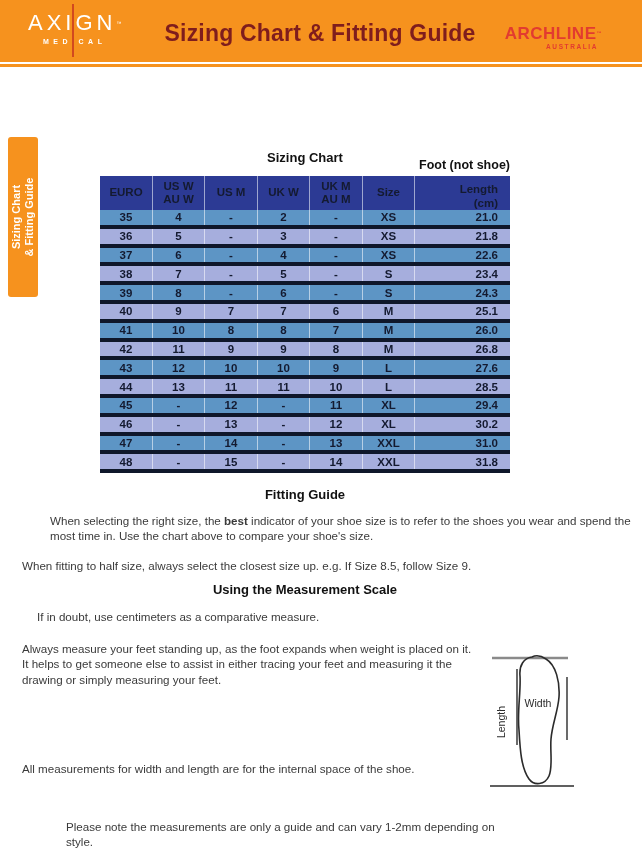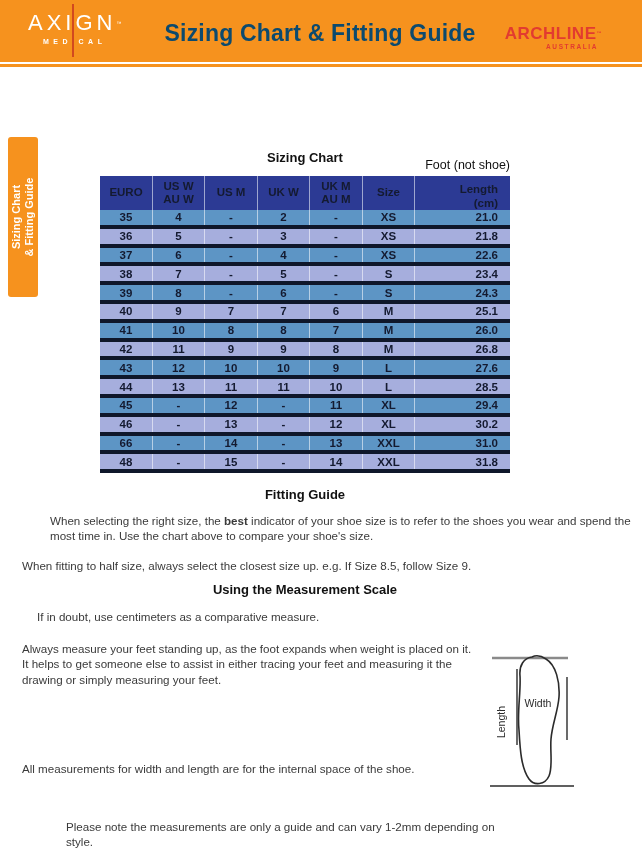--- a/index.html
+++ b/index.html
@@ -10,37 +10,37 @@
   .header { position:absolute; left:0; top:0; width:642px; height:62px; background:#F6921E; }
   .header-line { position:absolute; left:0; top:64px; width:642px; height:3px; background:#F6921E; }
 
   .axign { position:absolute; left:28px; top:11px; text-align:center; }
   .axign-name { color:#fff; font-size:22px; font-weight:500; letter-spacing:4px; line-height:24px; }
   .axign-tm { color:#fff; font-size:5px; vertical-align:top; letter-spacing:0; }
   .axign-sub { color:#fff; font-size:7px; font-weight:700; letter-spacing:4.5px; margin-top:3px; }
   .axign-rule { position:absolute; left:72px; top:4px; width:2px; height:53px; background:#D2491F; }
 
   .doc-title { position:absolute; left:150px; top:20px; width:340px; text-align:center;
-               color:#0c4a6e; font-size:23px; font-weight:700; letter-spacing:0.2px; }
+               color:#7f1d1d; font-size:23px; font-weight:700; letter-spacing:0.2px; }
 
   .archline { position:absolute; right:40px; top:25px; text-align:right; }
   .arch-name { color:#E23B30; font-size:17px; font-weight:700; letter-spacing:0.5px; line-height:17px; }
   .arch-tm { color:#E23B30; font-size:5px; vertical-align:top; }
   .arch-sub { color:#E23B30; font-size:6.5px; font-weight:700; letter-spacing:1.6px; margin-top:1px; padding-right:4px; }
 
   
   .side-tab { position:absolute; left:8px; top:137px; width:30px; height:160px; background:#F6921E; border-radius:3px; }
   .side-tab-text { position:absolute; left:50%; top:50%; width:160px;
                    transform:translate(-50%,-50%) rotate(-90deg);
                    text-align:center; color:#fff; font-weight:700; font-size:11px; line-height:13px; }
 
   
   .tbl-wrap { position:absolute; left:100px; top:150px; width:410px; }
   .tbl-title { text-align:center; font-weight:700; font-size:13px; color:#111; }
-  .tbl-note { position:absolute; right:0; top:8px; font-weight:400; font-size:12.5px; color:#111; }
+  .tbl-note { position:absolute; right:0; top:8px; font-weight:700; font-size:12.5px; color:#111; }
   .tbl { position:absolute; left:0; top:26px; width:410px; }
   .thead { display:flex; height:34px; background:#2C3A94; }
   .th { display:flex; flex-direction:column; align-items:center; justify-content:center;
         color:#fff; font-weight:700; font-size:12px; line-height:13.5px; }
   .tbody { display:flex; flex-direction:column; }
   .trow { display:flex; height:18.8px; border-bottom:4px solid #0f172a; }
   .trow.dark { background:#5D95C5; }
   .trow.light { background:#A6AEDD; }
   .tcell { display:flex; align-items:center; justify-content:center;
            font-weight:700; font-size:11.5px; color:#141a30;
@@ -218,21 +218,21 @@
           <div class="trow light">
             <div class="tcell c0">46</div>
             <div class="tcell c1">-</div>
             <div class="tcell c2">13</div>
             <div class="tcell c3">-</div>
             <div class="tcell c4">12</div>
             <div class="tcell c5">XL</div>
             <div class="tcell c6">30.2</div>
           </div>
           <div class="trow dark">
-            <div class="tcell c0">66</div>
+            <div class="tcell c0">47</div>
             <div class="tcell c1">-</div>
             <div class="tcell c2">14</div>
             <div class="tcell c3">-</div>
             <div class="tcell c4">13</div>
             <div class="tcell c5">XXL</div>
             <div class="tcell c6">31.0</div>
           </div>
           <div class="trow light">
             <div class="tcell c0">48</div>
             <div class="tcell c1">-</div>

